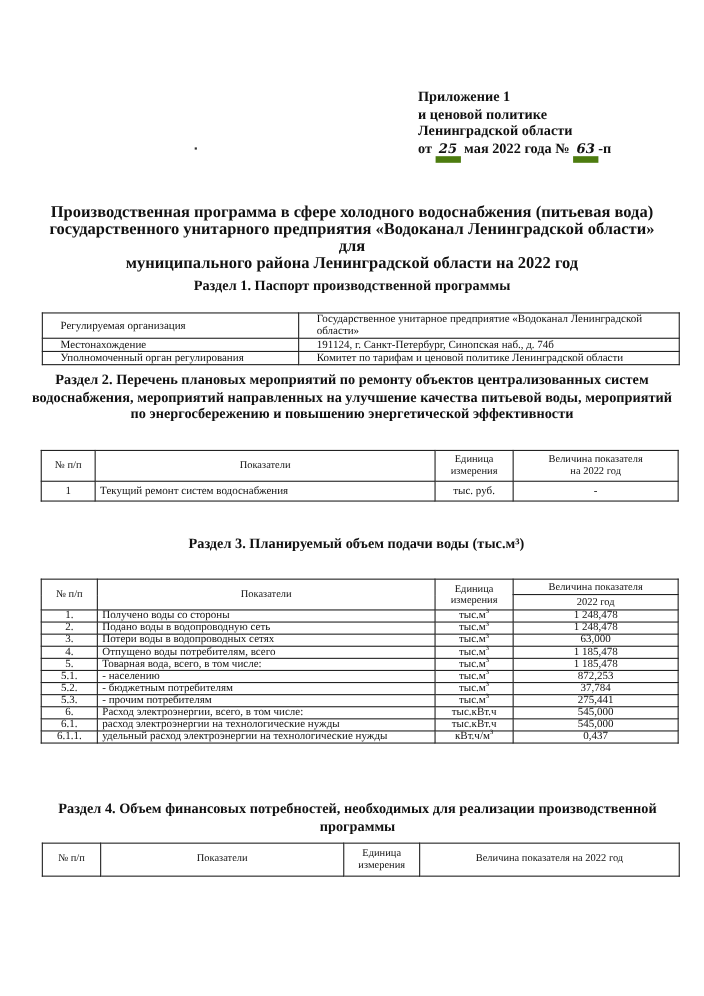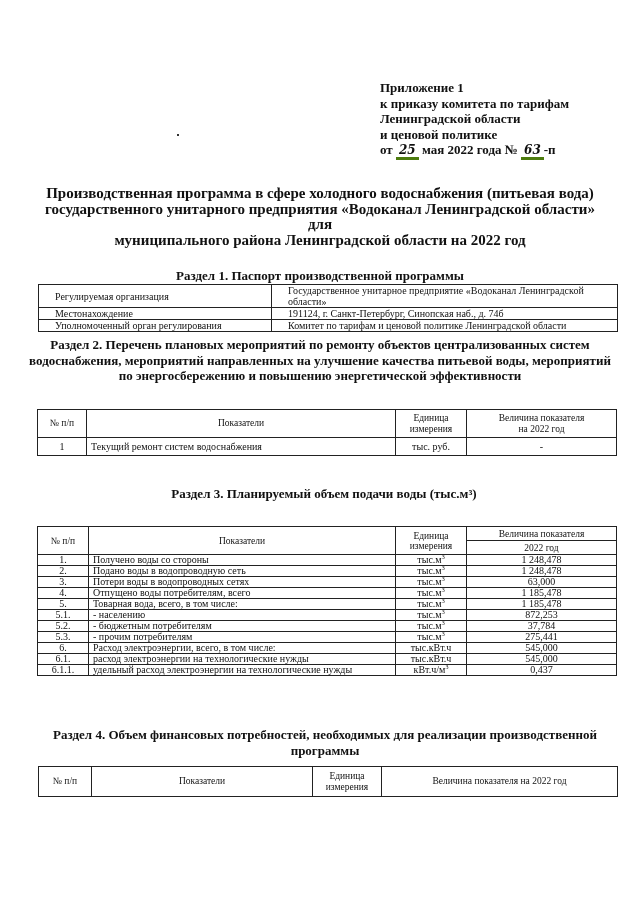--- a/index.html
+++ b/index.html
@@ -3,21 +3,21 @@
 <meta charset="utf-8">
 <style>
   html, body { margin: 0; padding: 0; background: #ffffff; }
   body { width: 640px; height: 905px; position: relative; overflow: hidden;
          font-family: "Liberation Serif", "DejaVu Serif", serif; color: #111; }
   .abs { position: absolute; }
   .appendix { left: 380px; top: 80px; width: 210px; text-align: left;
               font-size: 13px; line-height: 15.5px; font-weight: bold; }
   .appendix .line { display: block; white-space: nowrap; }
   .hand { font-style: italic; font-family: "DejaVu Serif", serif; font-size: 12px;
-          border-bottom: 3px solid #4d7c0f; padding: 0 3px; }
+          border-bottom: 6px solid #4d7c0f; padding: 0 3px; }
   .dot { left: 177px; top: 134px; width: 2px; height: 2px; background: #333; }
   .title { left: 40px; top: 186px; width: 560px; text-align: center;
            font-weight: bold; font-size: 15px; line-height: 15.5px; }
   .section-title { text-align: center; font-weight: bold; font-size: 13px; line-height: 15.5px; }
   table { border-collapse: collapse; position: absolute; font-size: 10px; line-height: 11px; }
   td, th { border: 1px solid #222; padding: 0 4px; font-weight: normal; }
   .t1 { left: 38px; top: 284px; width: 580px; }
   .t1 td { height: 11px; padding: 0 16px; }
   .t2 { left: 37px; top: 409px; width: 580px; }
   .t3 { left: 37px; top: 526px; width: 580px; }
@@ -25,40 +25,39 @@
   .t4 { left: 38px; top: 766px; width: 580px; }
   .c { text-align: center; }
   .hd { font-size: 9.5px; line-height: 11px; }
   sup { font-size: 6px; line-height: 0; }
 </style>
 </head>
 <body>
 
 <div class="abs appendix">
   <span class="line">Приложение 1</span>
-  <span class="line">к приказу комитета по тарифам</span>
+  <span class="line">и ценовой политике</span>
   <span class="line">Ленинградской области</span>
-  <span class="line">и ценовой политике</span>
   <span class="line">
     <span>от</span>
     <span class="hand">25</span>
     <span>мая 2022 года №</span>
     <span class="hand">63</span><span>-п</span>
   </span>
 </div>
 
 <div class="abs dot"></div>
 
 <div class="abs title">
   <div>Производственная программа в сфере холодного водоснабжения (питьевая вода)</div>
   <div>государственного унитарного предприятия «Водоканал Ленинградской области» для</div>
   <div>муниципального района Ленинградской области на 2022 год</div>
 </div>
 
-<div class="abs section-title" style="left:40px;top:268px;width:560px;">Раздел 1. Паспорт производственной программы</div>
+<div class="abs section-title" style="left:40px;top:252px;width:560px;">Раздел 1. Паспорт производственной программы</div>
 <table class="t1">
   <tbody>
       <tr>
     <td style="width:200px">Регулируемая организация</td>
     <td>Государственное унитарное предприятие «Водоканал Ленинградской области»</td>
   </tr>
   <tr>
     <td>Местонахождение</td>
     <td>191124, г. Санкт-Петербург, Синопская наб., д. 74б</td>
   </tr>

